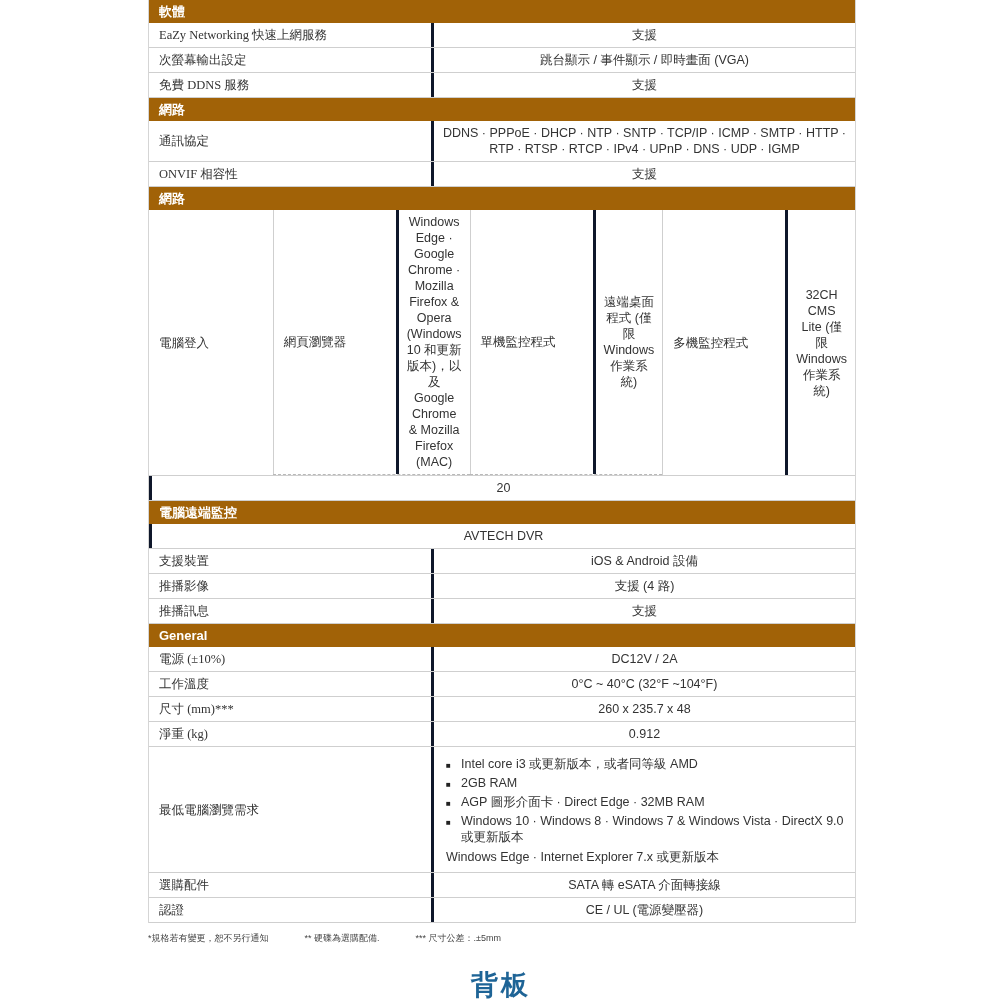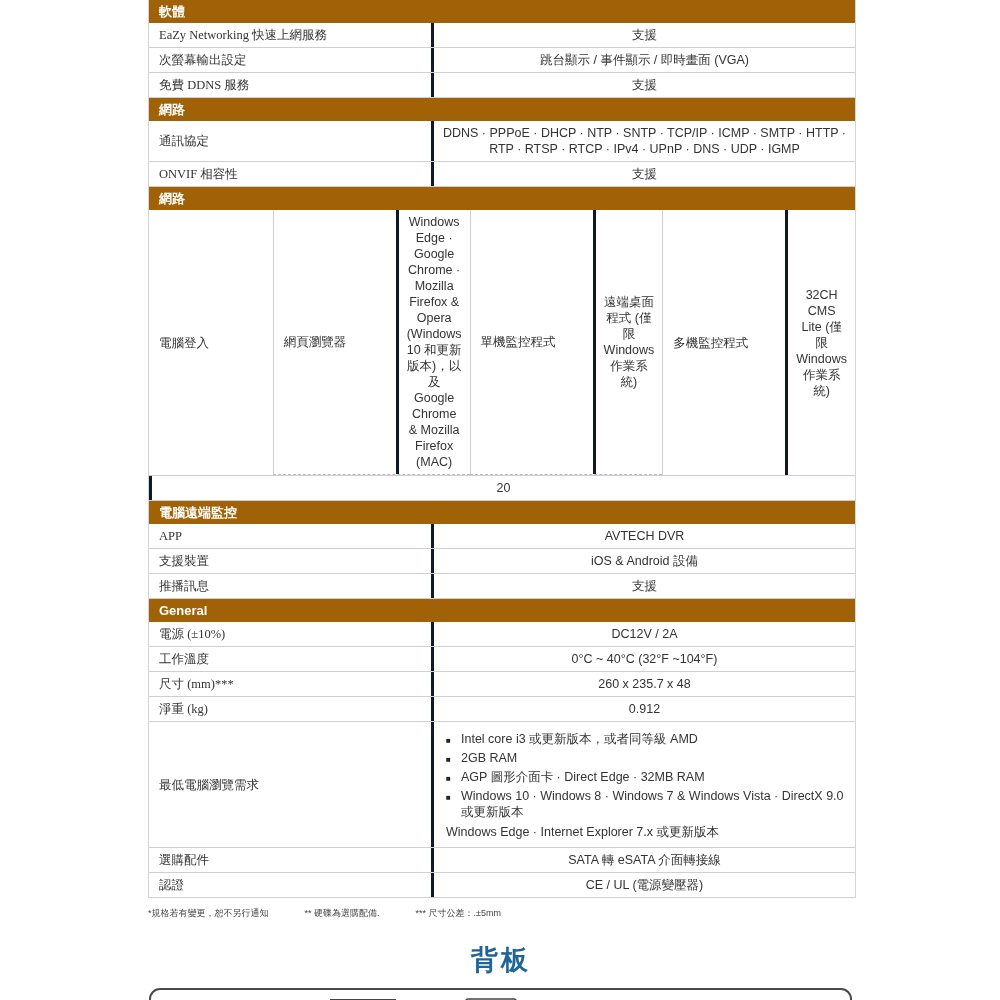--- a/index.html
+++ b/index.html
@@ -86,26 +86,29 @@
           <div class="val">32CH CMS Lite (僅限 Windows 作業系統)</div>
         </div>
       </div>
     </div>
     <div class="row">
       <div class="val">20</div>
     </div>
 
     <div class="sec">電腦遠端監控</div>
     <div class="row">
-      <div class="lab">APP</div>
       <div class="val">AVTECH DVR</div>
     </div>
     <div class="row">
       <div class="lab">支援裝置</div>
       <div class="val">iOS &amp; Android 設備</div>
+    </div>
+    <div class="row">
+      <div class="lab">推播影像</div>
+      <div class="val">支援 (4 路)</div>
     </div>
     <div class="row">
       <div class="lab">推播訊息</div>
       <div class="val">支援</div>
     </div>
 
     <div class="sec">General</div>
     <div class="row">
       <div class="lab">電源 (±10%)</div>
       <div class="val">DC12V / 2A</div>

